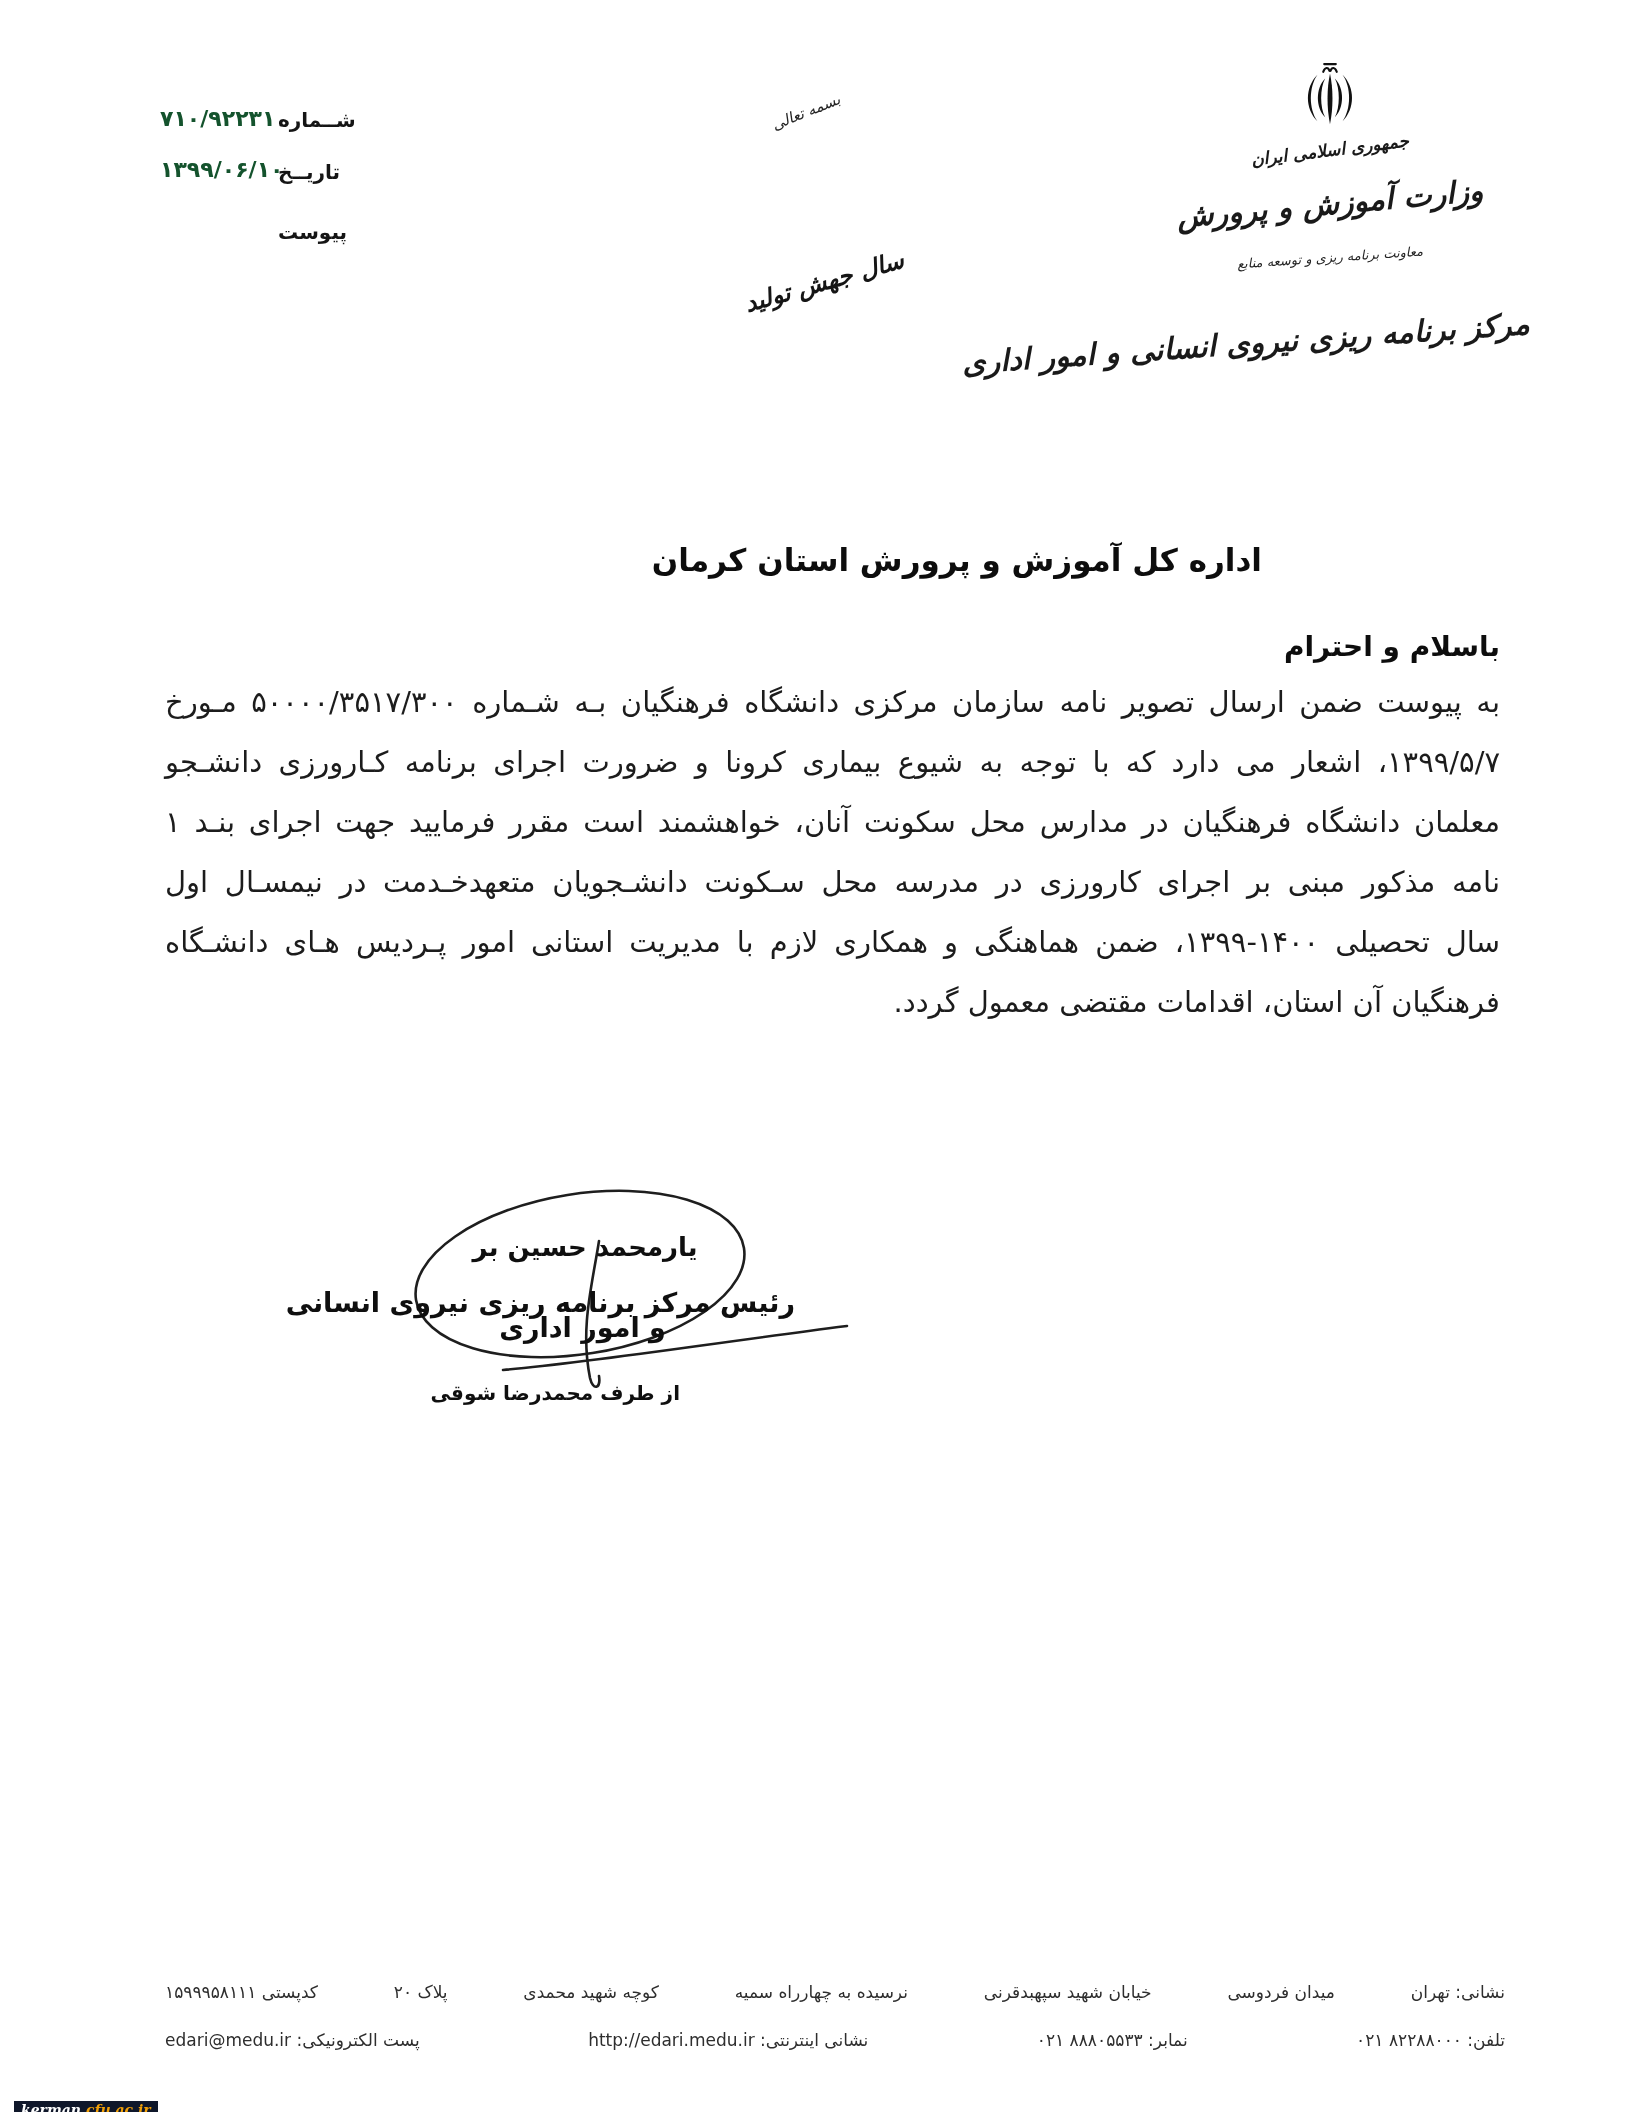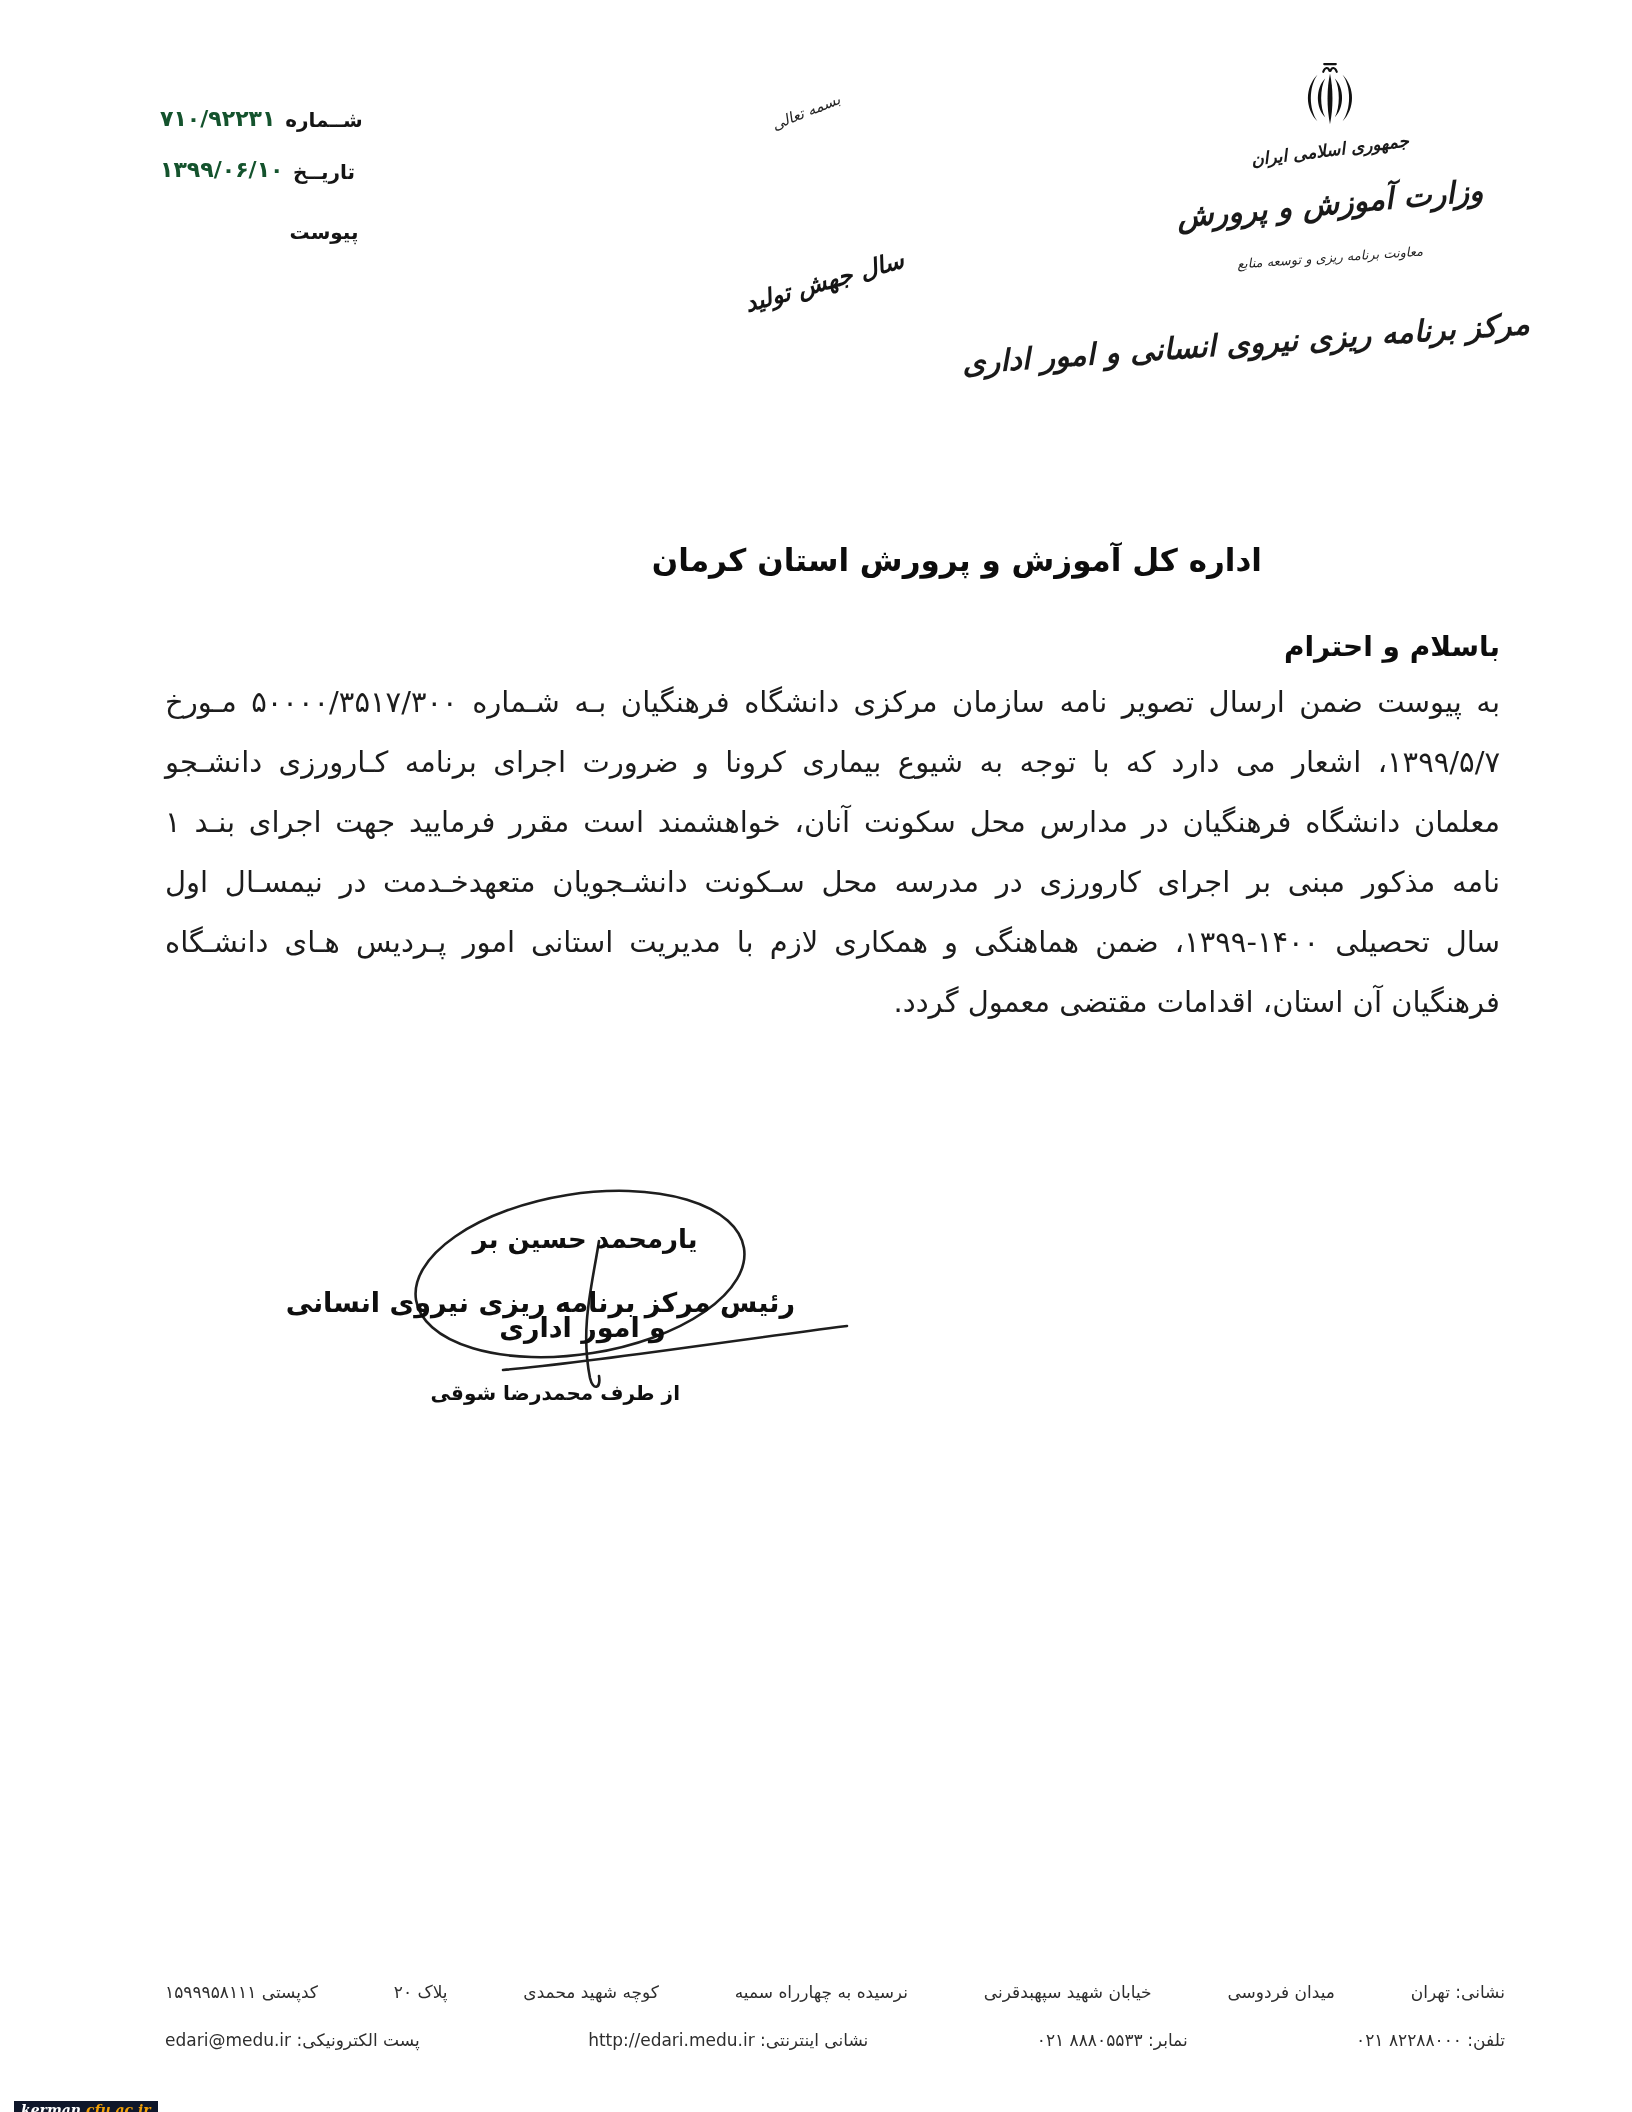--- a/index.html
+++ b/index.html
@@ -7,41 +7,41 @@
     position:relative;width:1632px;height:2112px;background:#ffffff;
     margin:0 auto;overflow:hidden;
     font-family:"DejaVu Sans",sans-serif;color:#1a1a1a;
   }
   .abs{position:absolute;}
   .rtl{direction:rtl;}
   .nowrap{white-space:nowrap;}
   .calli{font-style:italic;}
 
   
-  .meta-label{font-size:20px;font-weight:600;direction:rtl;text-align:center;color:#151515;}
+  .meta-label{font-size:20px;font-weight:600;direction:rtl;text-align:left;color:#151515;}
   .meta-value{font-size:22px;font-weight:600;direction:ltr;text-align:left;color:#14532d;letter-spacing:1px;}
 
   
   .hdr-country{font-size:17px;font-weight:600;}
   .hdr-ministry{font-size:30px;font-weight:700;}
   .hdr-deputy{font-size:13px;font-weight:500;color:#222;}
   .hdr-center{font-size:30px;font-weight:600;}
 
   .besmele{font-size:15px;color:#222;}
   .slogan{font-size:24px;font-weight:600;color:#151515;}
 
   .recipient{font-size:31px;font-weight:800;color:#0d0d0d;margin-top:14px;}
   .salutation{font-size:28px;font-weight:800;color:#0d0d0d;}
 
   .body-block{direction:rtl;font-size:29px;line-height:60px;color:#1c1c1c;}
   .body-line{text-align:justify;text-align-last:justify;white-space:normal;}
   .body-line-last{text-align:right;text-align-last:auto;}
 
   .sig-line{position:absolute;direction:rtl;text-align:center;color:#0f0f0f;white-space:nowrap;z-index:2;}
-  .sig-name{font-size:26px;font-weight:800;}
+  .sig-name{font-size:26px;font-weight:800;margin-top:8px;}
   .sig-title{font-size:27px;font-weight:800;}
   .sig-behalf{font-size:20px;font-weight:800;}
 
   .footer-line{
     position:absolute;direction:rtl;display:flex;justify-content:space-between;
     font-size:17px;color:#2e2e2e;align-items:baseline;
   }
   .footer-line .seg{white-space:nowrap;}
   .ltrval{direction:ltr;unicode-bidi:isolate;display:inline-block;}
 

